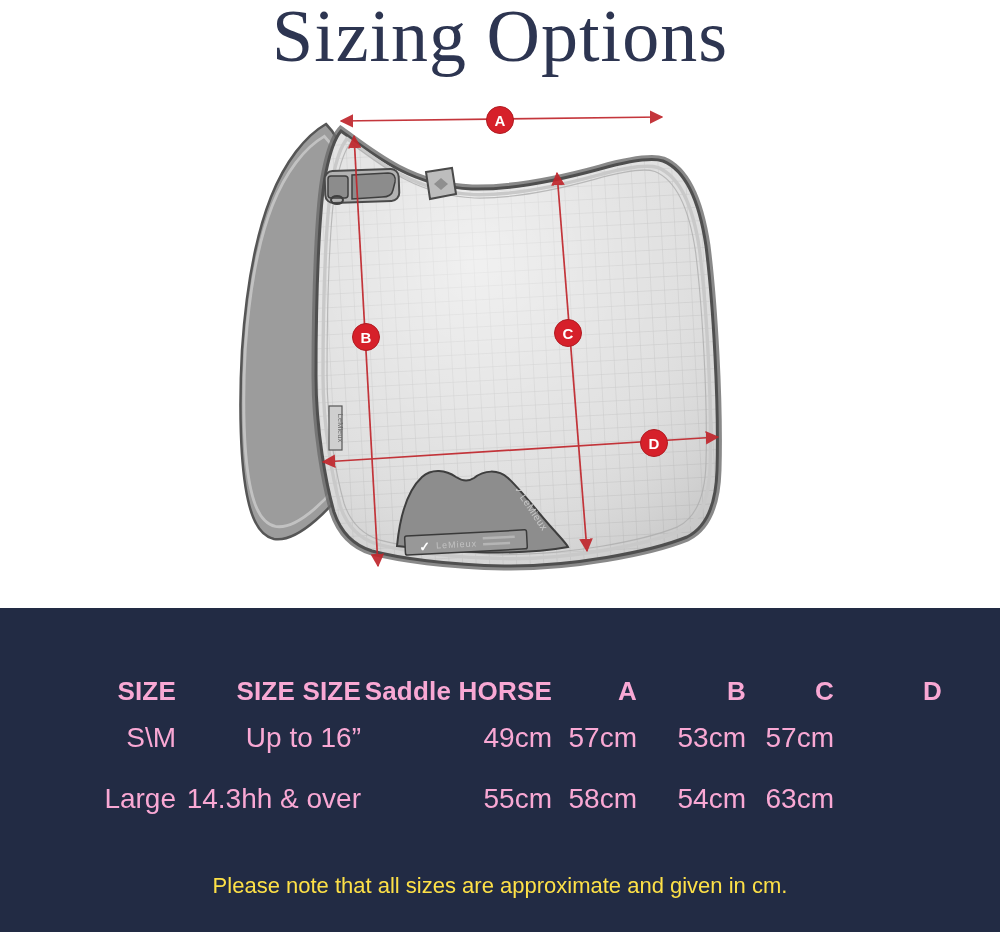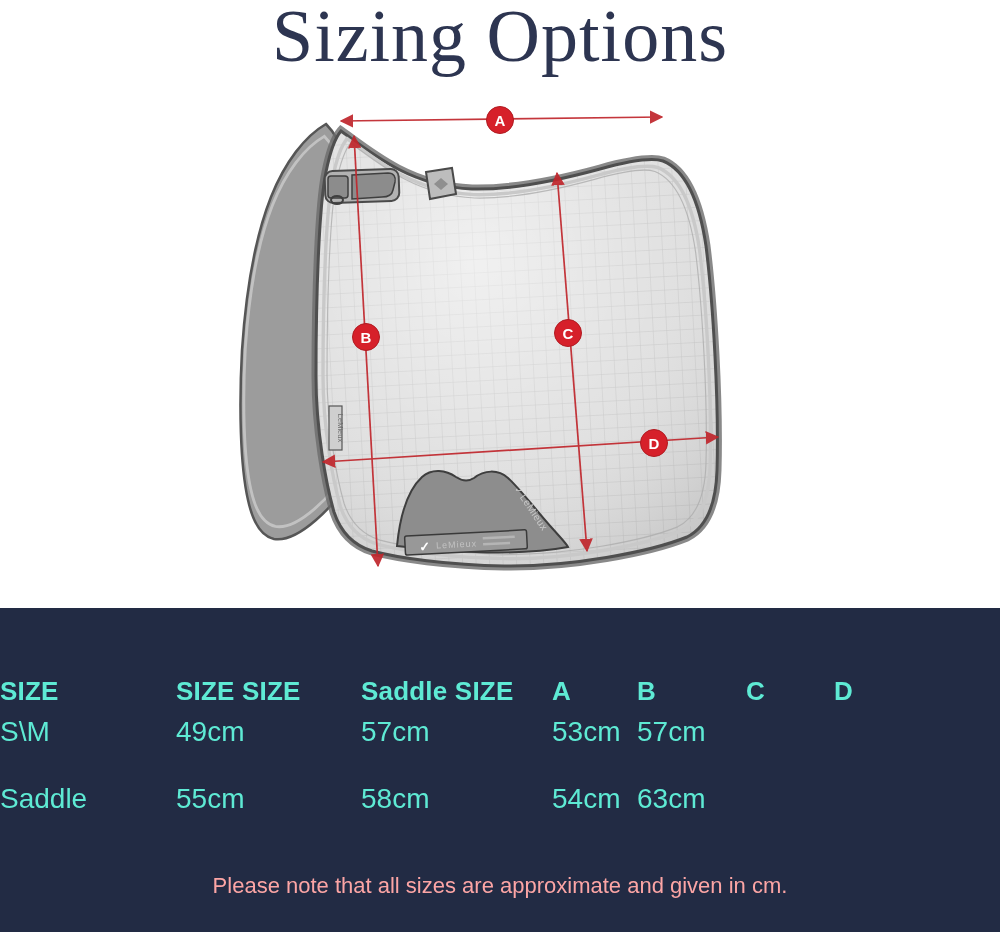--- a/index.html
+++ b/index.html
@@ -8,26 +8,26 @@
   
   .title{position:absolute;top:-4px;left:0;width:100%;margin:0;text-align:center;
          font-family:"Liberation Serif",serif;font-weight:400;font-size:74px;
          line-height:80px;letter-spacing:1px;color:#2d3551;}
   
   .diagram{position:absolute;top:0;left:0;}
   
   .tablewrap{position:absolute;top:608px;left:0;width:1000px;height:324px;background:#222b44;}
   .tgrid{position:absolute;left:0;display:grid;
          grid-template-columns:176px 185px 191px 85px 109px 88px 108px;
-         width:942px;color:#5eead4;text-align:left;}
+         width:942px;color:#f9a8d4;text-align:right;}
   .thead{top:68px;font-weight:bold;font-size:26px;line-height:30px;letter-spacing:0.2px;}
-  .trow1{top:108px;font-size:28px;line-height:32px;}
+  .trow1{top:114px;font-size:28px;line-height:32px;}
   .trow2{top:175px;font-size:28px;line-height:32px;}
   .note{position:absolute;top:265px;left:0;width:100%;margin:0;text-align:center;
-        font-size:22px;line-height:26px;color:#fca5a5;}
+        font-size:22px;line-height:26px;color:#fde047;}
   .mletter{font-family:"Liberation Sans",sans-serif;font-weight:bold;font-size:15px;fill:#ffffff;}
 </style>
 </head>
 <body>
 
 <div class="stage">
 
   <h1 class="title">Sizing Options</h1>
 
   <svg class="diagram" width="1000" height="608" viewBox="0 0 1000 608">
@@ -133,37 +133,39 @@
         <text class="mletter" x="654" y="448.5" text-anchor="middle">D</text>
       </g>
     </g>
   </svg>
 
   <div class="tablewrap">
 
     <div class="tgrid thead">
       <span>SIZE</span>
       <span>SIZE SIZE</span>
-      <span>Saddle SIZE</span>
+      <span>Saddle HORSE</span>
       <span>A</span>
       <span>B</span>
       <span>C</span>
       <span>D</span>
     </div>
 
     <div class="tgrid trow1">
       <span>S\M</span>
+      <span>Up to 16”</span>
       <span>49cm</span>
       <span>57cm</span>
       <span>53cm</span>
       <span>57cm</span>
     </div>
 
     <div class="tgrid trow2">
-      <span>Saddle</span>
+      <span>Large</span>
+      <span>14.3hh &amp; over</span>
       <span>55cm</span>
       <span>58cm</span>
       <span>54cm</span>
       <span>63cm</span>
     </div>
 
     <p class="note">Please note that all sizes are approximate and given in cm.</p>
   </div>
 
 </div>

